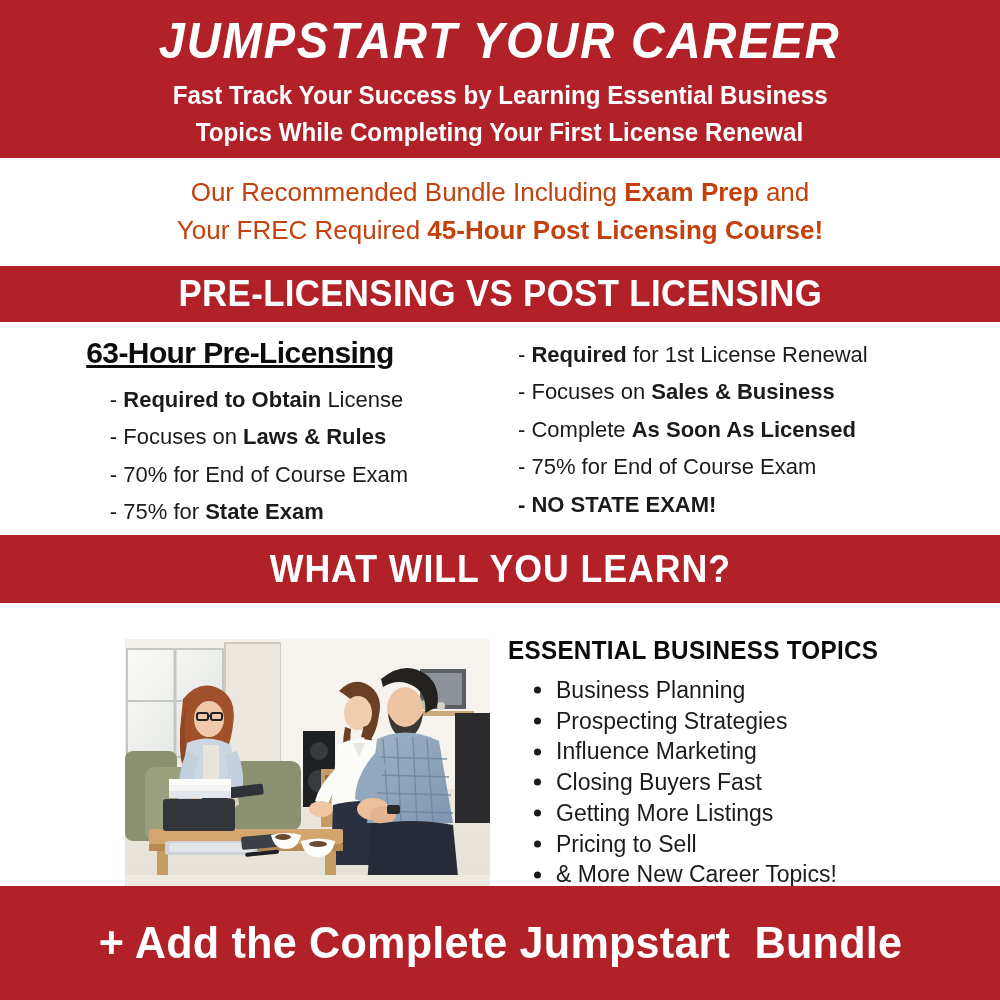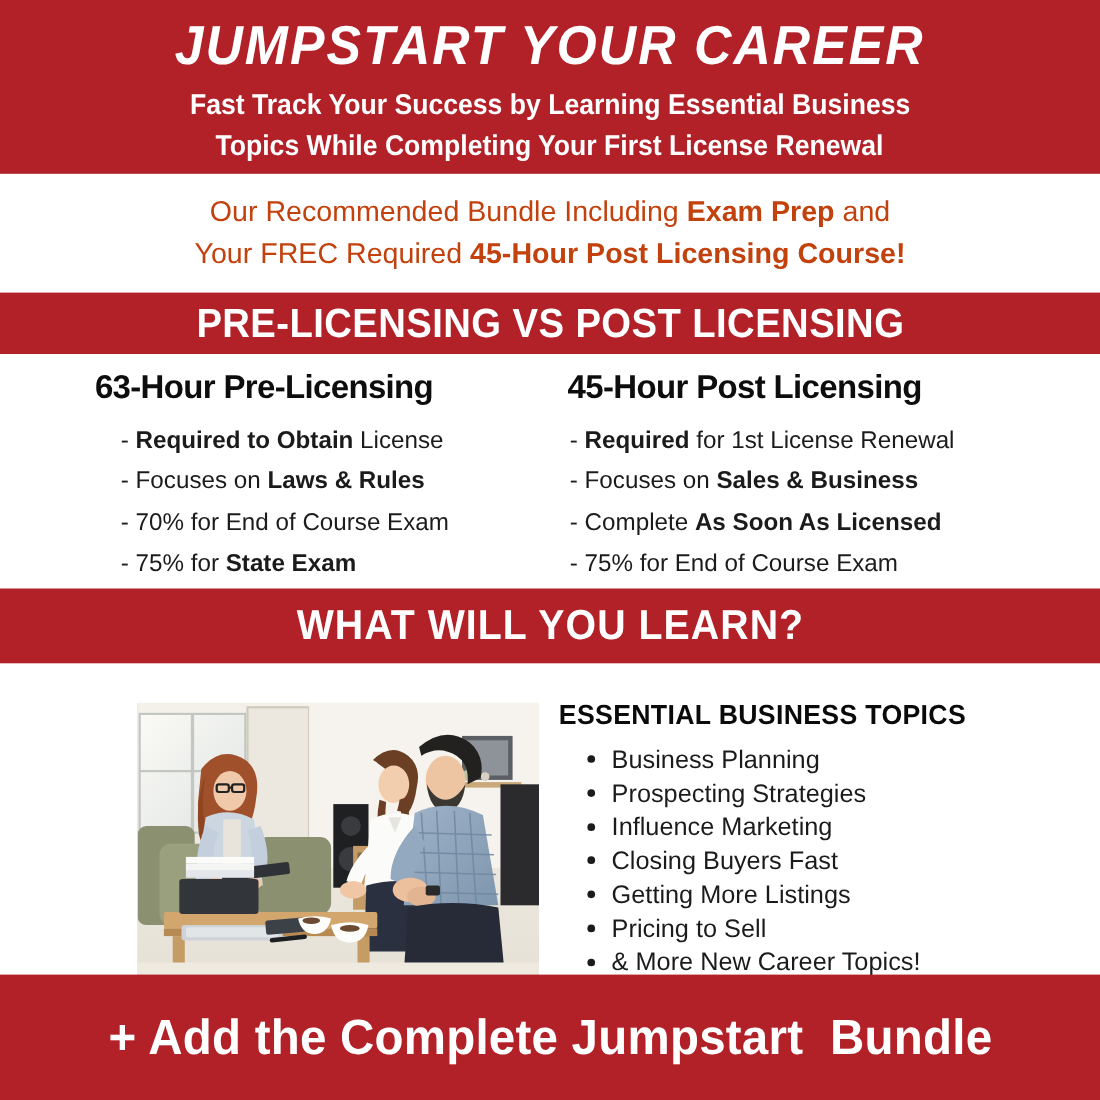--- a/index.html
+++ b/index.html
@@ -74,21 +74,21 @@
   }
   .col { flex:1 1 50%; padding-top:14px; }
   .col-left  { display:flex; flex-direction:column; align-items:center; }
   .col-right { display:flex; flex-direction:column; align-items:flex-start; padding-left:16px; }
   .col-head {
     font-size:30px; font-weight:bold; color:#0d0d0d;
     font-family:"Liberation Sans", sans-serif;
     letter-spacing:-0.6px; white-space:nowrap;
     margin-bottom:11px;
   }
-  .col-left .col-head { margin-right:20px; }
+  .col-left .col-head { margin-right:20px;text-decoration:underline; }
   .col-list { list-style:none; }
   .col-list li {
     font-size:22px; color:#1b1b1b; line-height:1.70;
     font-family:Liberation Sans, sans-serif; white-space:nowrap;
   }
   .col-list li b { font-weight:bold; }
   .col-left  .col-list { margin-left:18px; }
   .col-right .col-list { margin-left:2px; }
 
   
@@ -162,21 +162,20 @@
     <div class="col col-left">
       <div class="col-head">63-Hour Pre-Licensing</div>
       <ul class="col-list">
         <li><span>- </span><b>Required to Obtain</b><span> License</span></li>
         <li><span>- Focuses on </span><b>Laws &amp; Rules</b><span></span></li>
         <li><span>- 70% for End of Course Exam</span><b></b><span></span></li>
         <li><span>- 75% for </span><b>State Exam</b><span></span></li>
       </ul>
     </div>
     <div class="col col-right">
-      <div class="col-head">45-Hour Post Licensing</div>
       <ul class="col-list">
         <li><span>- </span><b>Required</b><span> for 1st License Renewal</span></li>
         <li><span>- Focuses on </span><b>Sales &amp; Business</b><span></span></li>
         <li><span>- Complete </span><b>As Soon As Licensed</b><span></span></li>
         <li><span>- 75% for End of Course Exam</span><b></b><span></span></li>
         <li><span></span><b>- NO STATE EXAM!</b><span></span></li>
       </ul>
     </div>
   </div>
 

